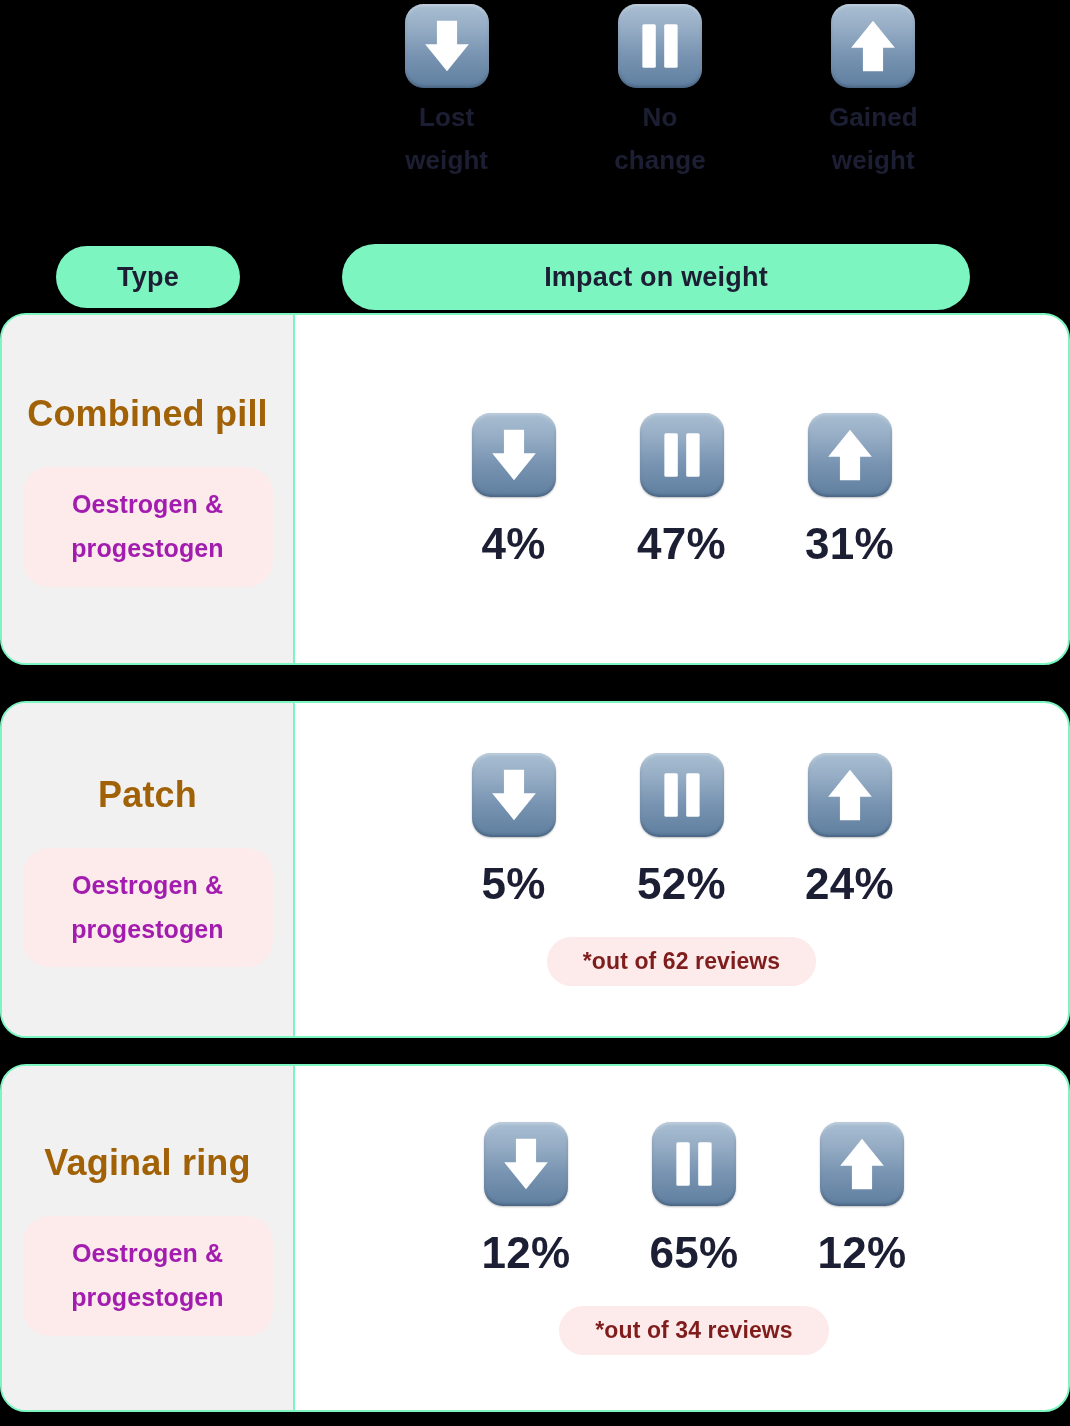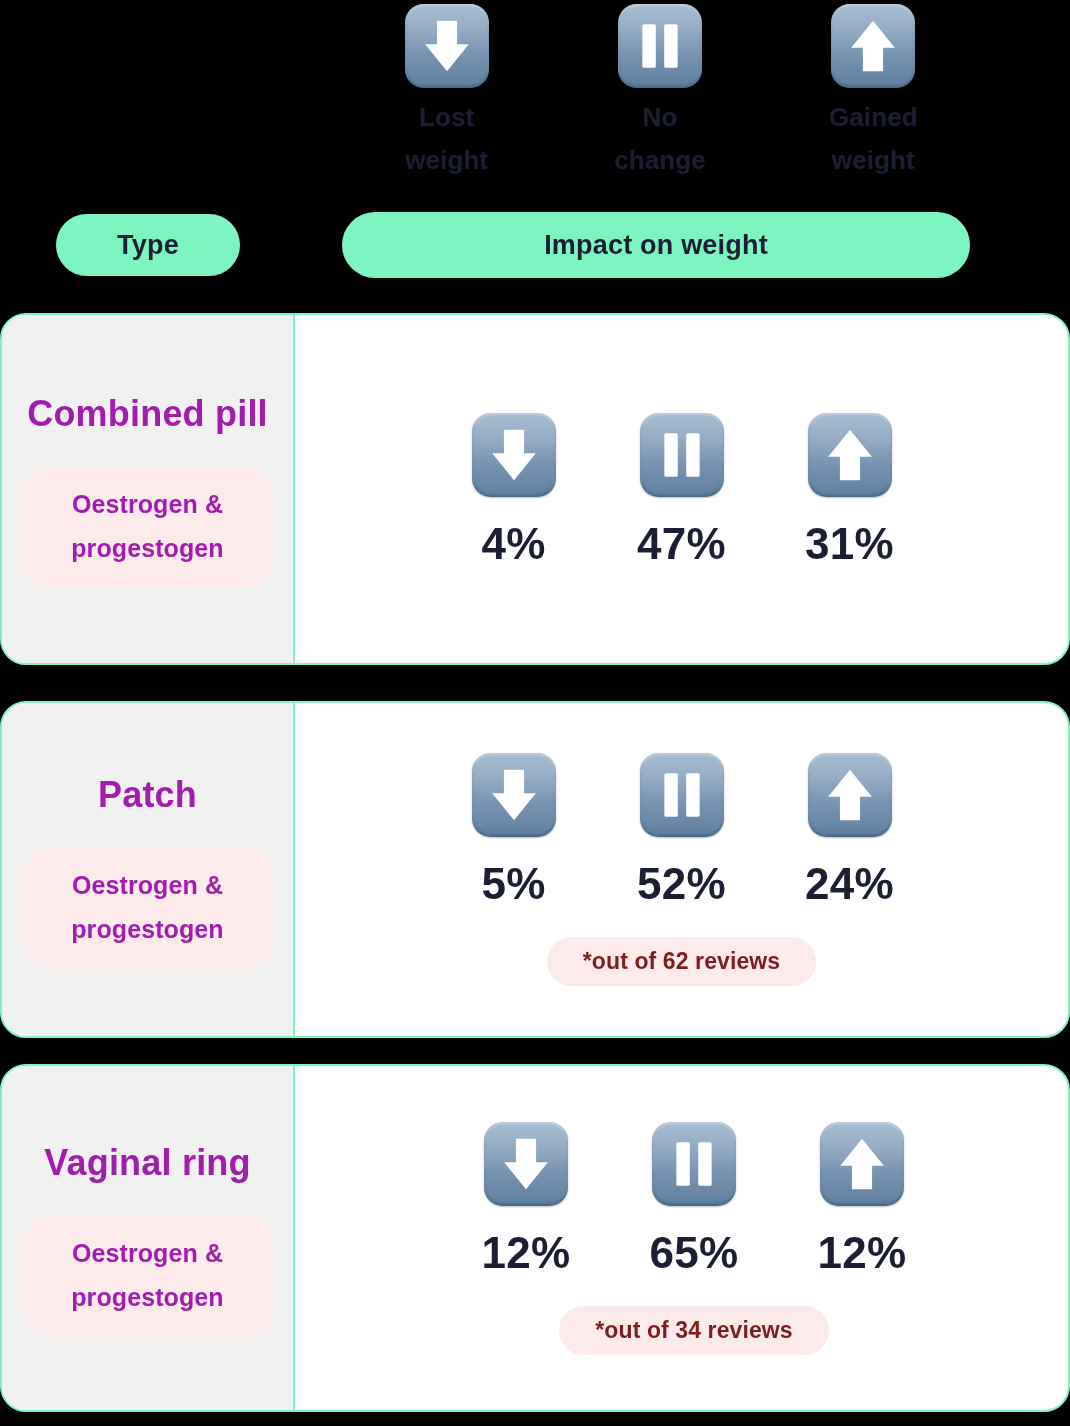--- a/index.html
+++ b/index.html
@@ -52,21 +52,21 @@
                 0 1px 2px rgba(0,0,0,.25);
   }
   .icon.small { width: 84px; height: 84px; }
   .icon.big   { width: 84px; height: 84px; }
 
   .icon svg { position: absolute; inset: 0; width: 100%; height: 100%; }
 
   
   .headers {
     position: absolute;
-    top: 212px;
+    top: 244px;
     left: 0;
     width: 856px;
     height: 66px;
   }
   .pill-head {
     position: absolute;
     background: #7DF5C0;
     border-radius: 999px;
     color: #1C1F33;
     font-size: 27px;
@@ -106,21 +106,21 @@
     border-right: 2px solid #7DF5C0;
     display: flex;
     flex-direction: column;
     align-items: center;
     justify-content: center;
     padding: 0 14px;
   }
   .type-name {
     font-size: 36px;
     font-weight: 700;
-    color: #a21caf;
+    color: #a16207;
     line-height: 1.28;
     text-align: center;
     letter-spacing: .2px;
   }
   .type-hormone {
     margin-top: 30px;
     background: #FDEAEA;
     border-radius: 26px;
     padding: 16px 16px;
     width: 250px;

